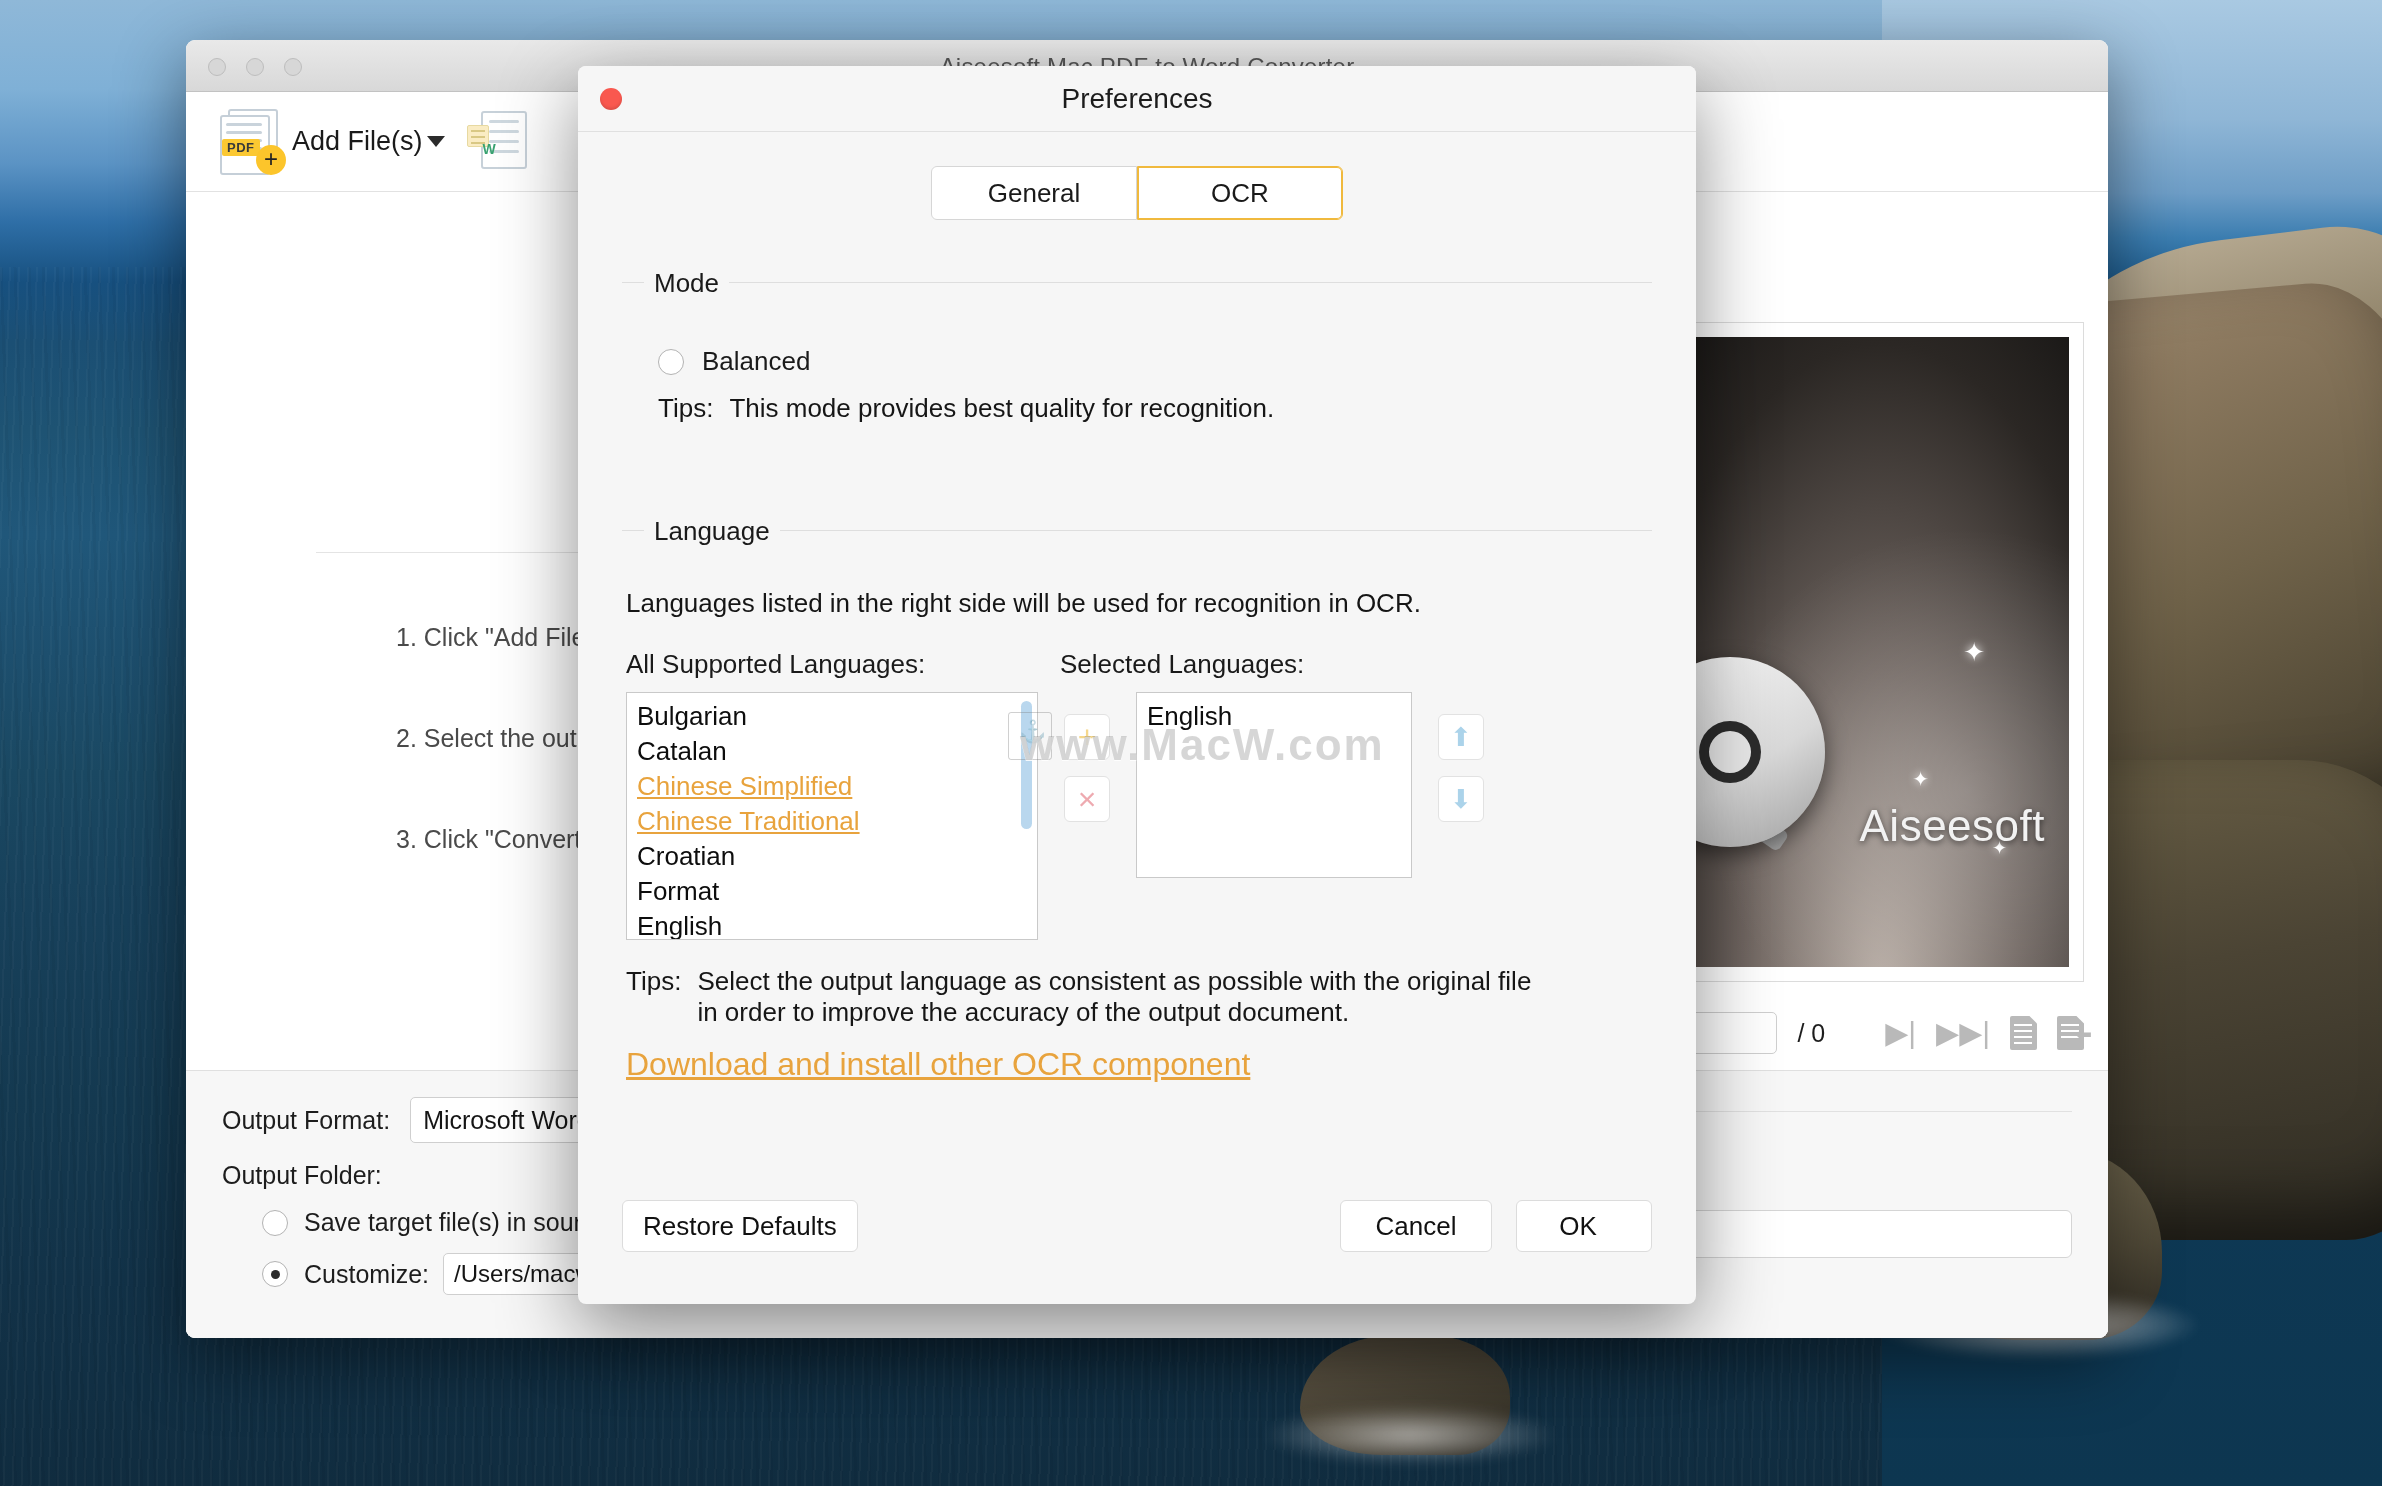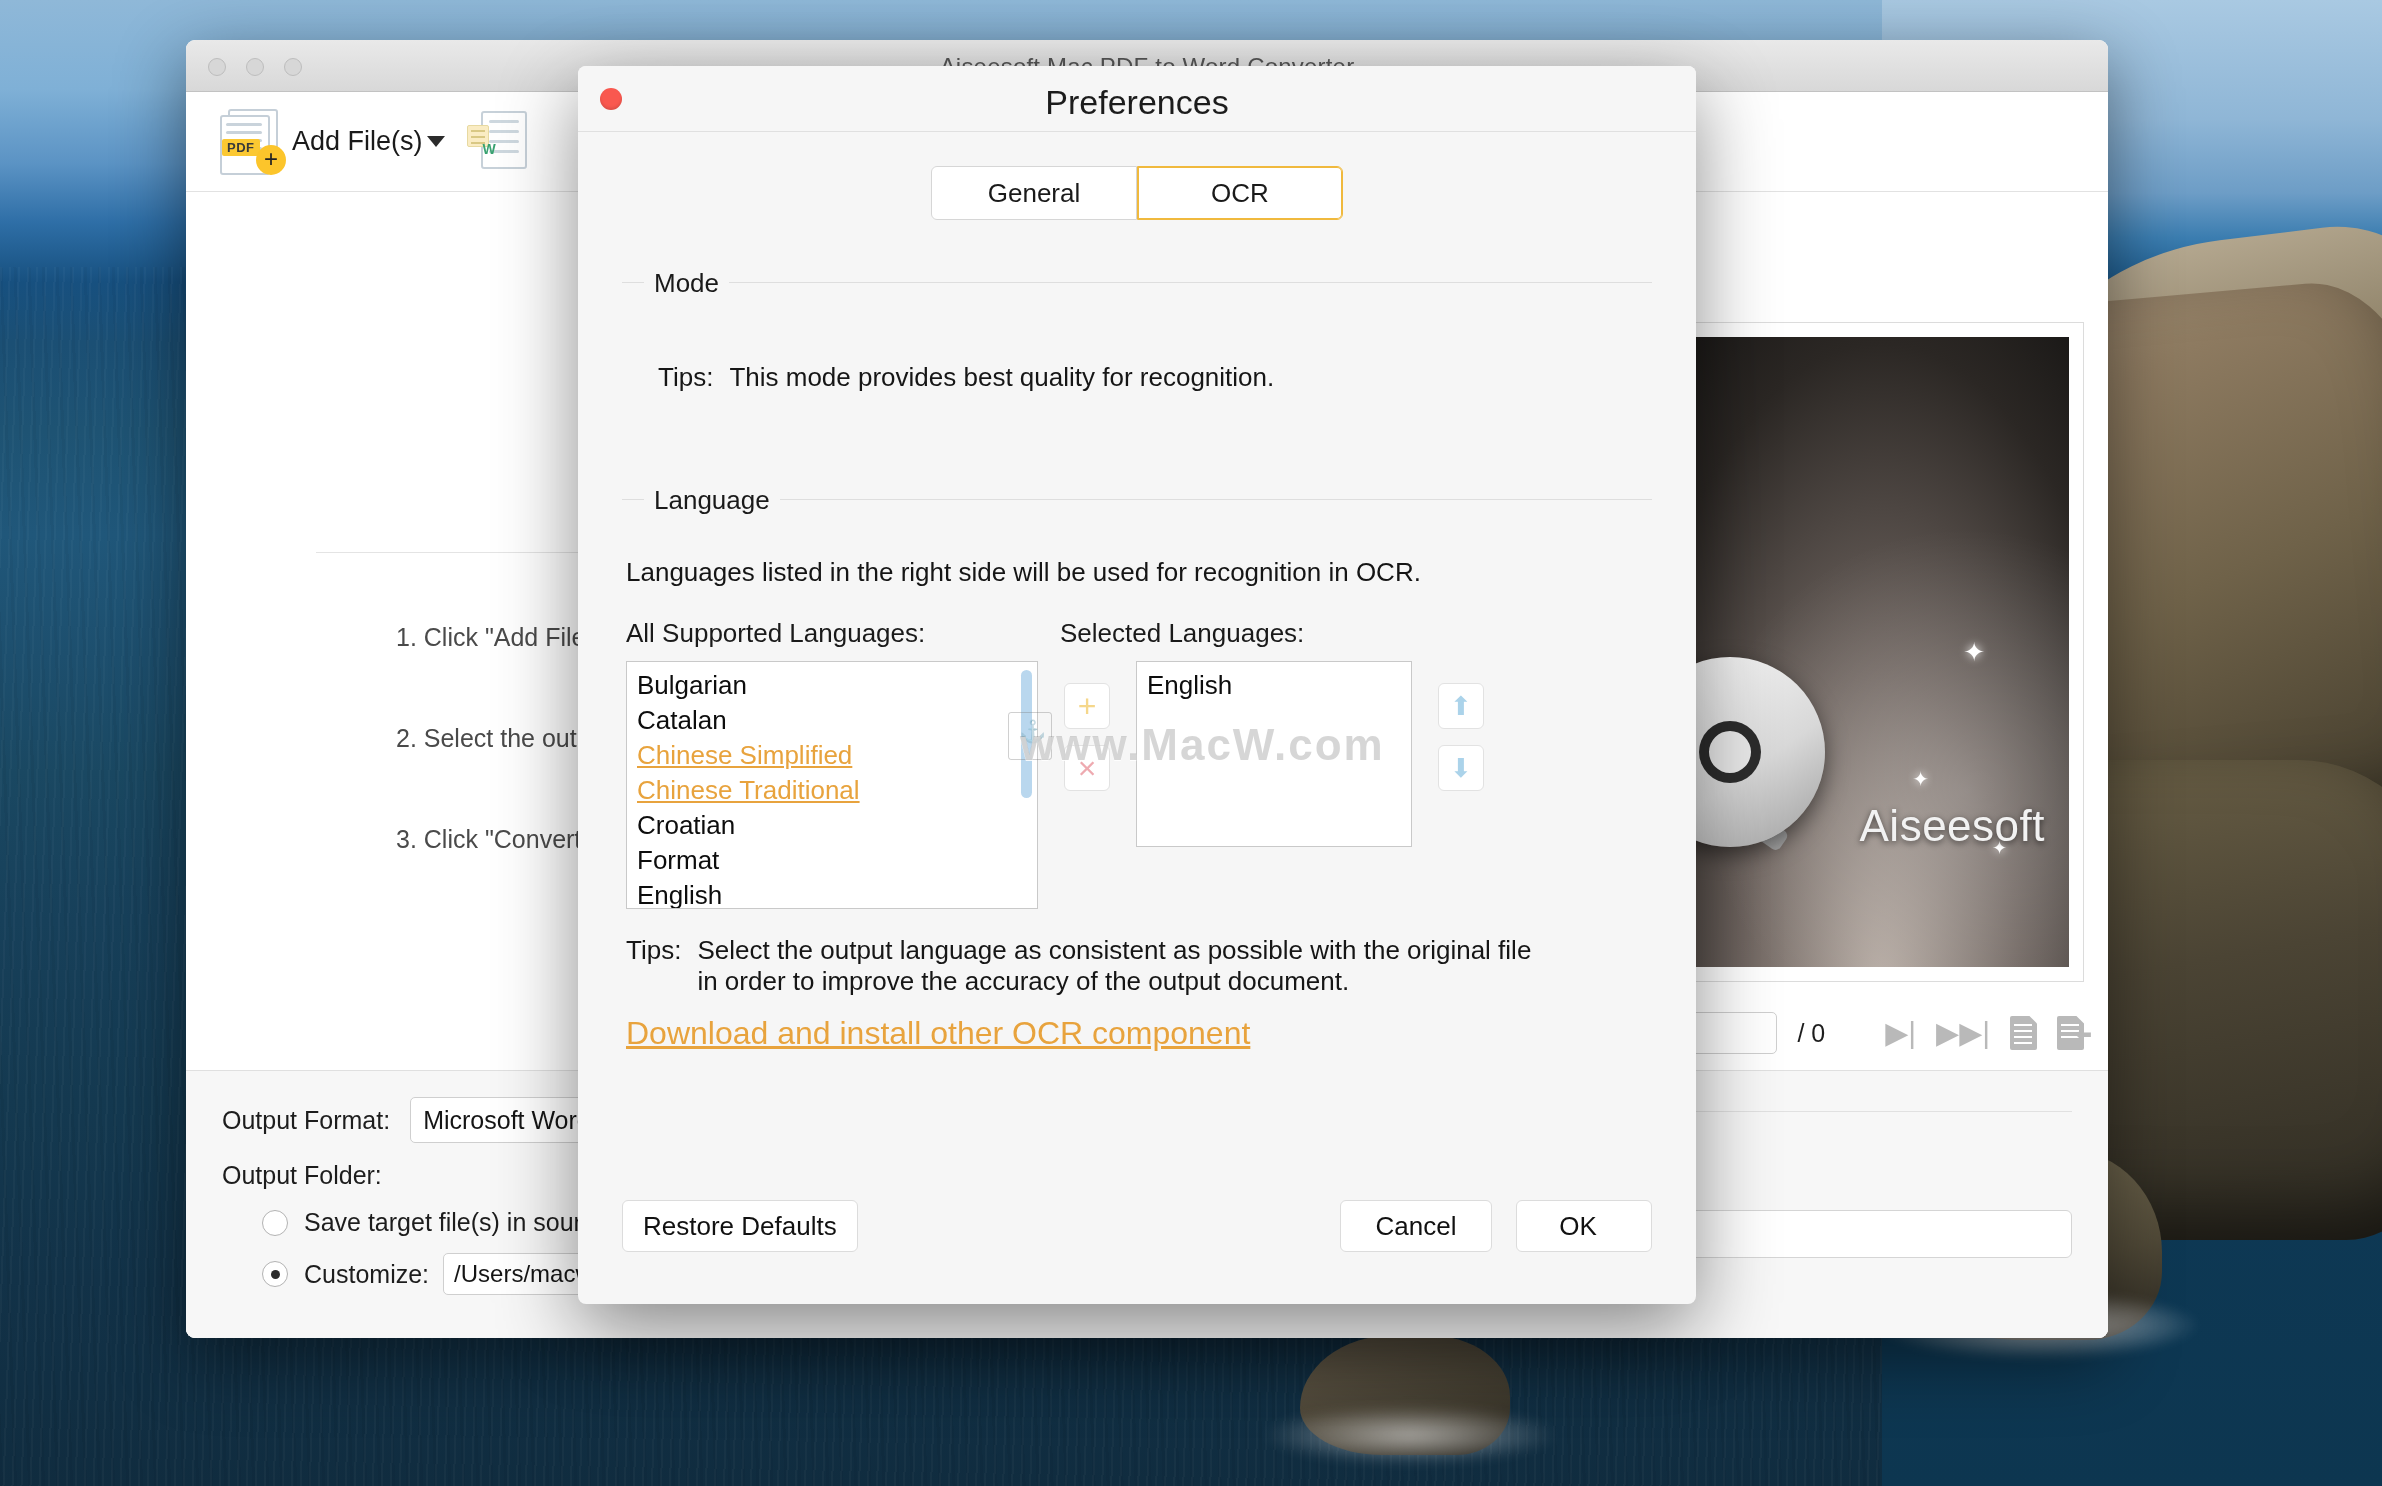--- a/index.html
+++ b/index.html
@@ -237,21 +237,21 @@
     overflow: hidden;
   }
   #prefs-titlebar {
     height: 66px; background: #f6f6f6; border-bottom: 1px solid #e0e0e0; position: relative;
   }
   #prefs-titlebar .close-dot {
     position: absolute; left: 22px; top: 22px; width: 22px; height: 22px; border-radius: 50%;
     background: #f9584f; box-shadow: inset 0 -2px 3px rgba(0,0,0,.12);
   }
   #prefs-titlebar .ptitle {
-    position: absolute; left: 0; right: 0; top: 17px; text-align: center; font-size: 34px; color: #1c1c1c;
+    position: absolute; left: 0; right: 0; top: 17px; text-align: center; font-size: 28px; color: #1c1c1c;
   }
 
   #tabs { display: flex; justify-content: center; margin-top: 34px; }
   .seg {
     width: 206px; height: 54px; background: #fff; border: 1px solid #d6d6d6;
     font-size: 26px; color: #1a1a1a; display: flex; align-items: center; justify-content: center;
     cursor: default;
   }
   .seg:first-child { border-radius: 6px 0 0 6px; }
   .seg:last-child { border-radius: 0 6px 6px 0; }
@@ -464,20 +464,24 @@
   <div id="tabs">
     <div class="seg">General</div>
     <div class="seg active">OCR</div>
   </div>
 
   <div class="groupbox" style="margin-top:62px;">
     <div class="topline"></div>
     <div class="legend">Mode</div>
 
     <div style="padding:22px 0 0 36px;">
+      <div class="mode-radio">
+        <span class="radio"></span>
+        <span class="lbl">Balanced</span>
+      </div>
       <div class="tips" style="margin-top:16px;">
         <span class="tl">Tips:</span>
         <span>This mode provides best quality for recognition.</span>
       </div>
     </div>
   </div>
 
   <div class="groupbox" style="margin-top:106px;">
     <div class="topline"></div>
     <div class="legend">Language</div>

